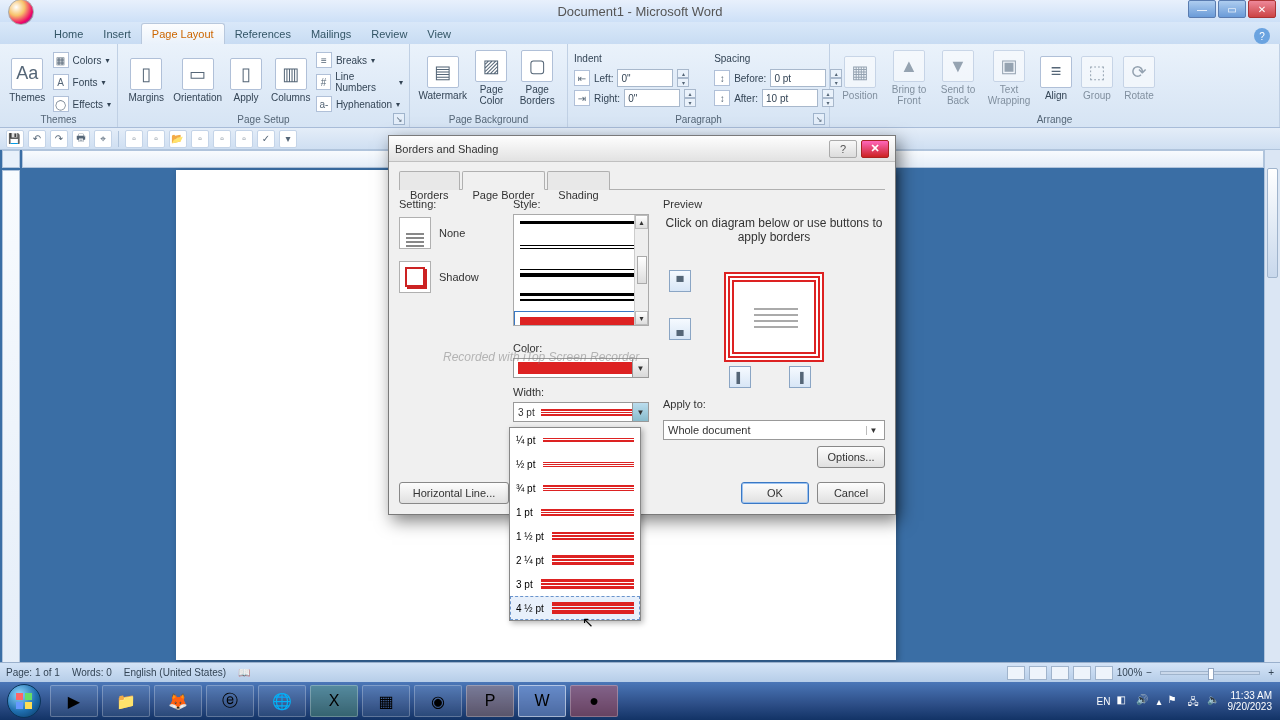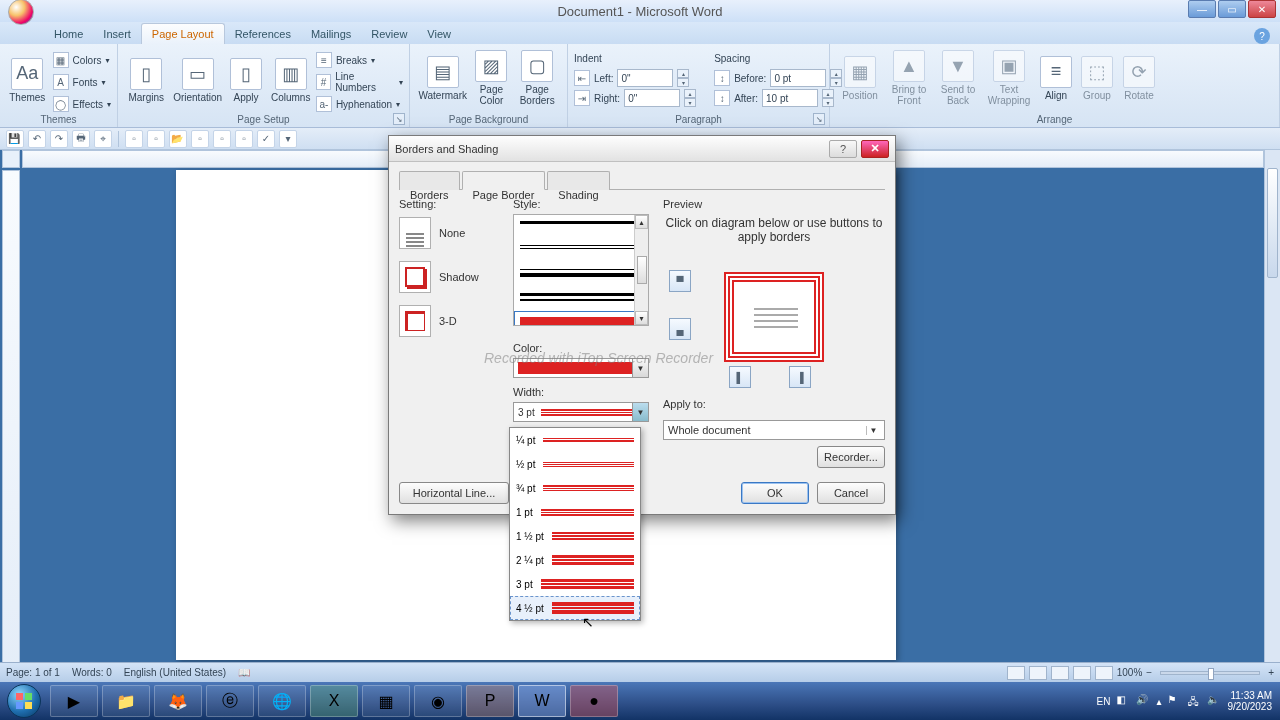--- a/index.html
+++ b/index.html
@@ -112,21 +112,21 @@
 .dlg-btn.default { border:1px solid #3a78c4; box-shadow:0 0 0 1px #9cc2ef inset; }
 
 
 .width-dropdown { position:absolute; left:509px; top:427px; width:132px; background:#fff; border:1px solid #888; box-shadow:2px 2px 6px rgba(0,0,0,.3); z-index:50; }
 .wd-item { height:24px; display:flex; align-items:center; padding:0 6px; font-size:10px; gap:8px; }
 .wd-item .wd-sample { flex:1; display:flex; flex-direction:column; gap:1px; justify-content:center; }
 .wd-item .wd-sample .bar { background:#d22; }
 .wd-item.hover { background:#e8f0fb; outline:1px dashed #6a94cc; outline-offset:-1px; }
 .cursor { position:absolute; left:582px; top:614px; font-size:14px; color:#000; pointer-events:none; z-index:60; }
 
-.watermark { position:absolute; left:484px; top:350px; font-size:14px; color:rgba(130,130,130,.55); font-style:italic; z-index:40; pointer-events:none; }
+.watermark { position:absolute; left:443px; top:350px; font-size:12px; color:rgba(130,130,130,.55); font-style:italic; z-index:40; pointer-events:none; }
 </style>
 </head>
 <body>
 
 <div class="titlebar">
   <div class="office-btn"></div>
   <span class="title">Document1 - Microsoft Word</span>
   <div class="winbtns">
     <div class="winbtn">—</div>
     <div class="winbtn">▭</div>
@@ -423,26 +423,20 @@
               <div class="lines" style="border:none;"></div>
             </div>
             <span>None</span>
           </div>
         <div class="setting-opt">
             <div class="sicon">
               <div class="inner-box" style="box-shadow:2px 2px #c22;"></div>
             </div>
             <span>Shadow</span>
           </div>
-        <div class="setting-opt">
-            <div class="sicon">
-              <div class="inner-box" style="border-width:3px 1px 1px 3px;"></div>
-            </div>
-            <span>3-D</span>
-          </div>
       </div>
 
       <div class="col middle">
         <div class="section-label">Style:</div>
         <div class="style-list">
           <div class="style-row">
               <div class="line" style="height:3px;"></div>
             </div>
           <div class="style-row">
               <div class="line dbl"></div>
@@ -492,21 +486,21 @@
           <div class="edge-btn" style="left:126px; bottom:-6px;">▐</div>
         </div>
         <div style="margin-top:16px;" class="section-label">Apply to:</div>
         <div class="apply-row">
           <div class="apply-combo">
               <span>Whole document</span>
               <span class="arrow">▼</span>
             </div>
         </div>
         <div class="dlg-buttons" style="margin-top:6px;">
-            <div class="dlg-btn">Recorder...</div>
+            <div class="dlg-btn">Options...</div>
           </div>
       </div>
     </div>
     <div style="display:flex; align-items:center; margin-top:14px;">
       <div class="dlg-btn" style="min-width:110px;">Horizontal Line...</div>
       <div style="flex:1;"></div>
       <div class="dlg-btn default">OK</div>
       <div style="width:8px;"></div>
       <div class="dlg-btn">Cancel</div>
     </div>

